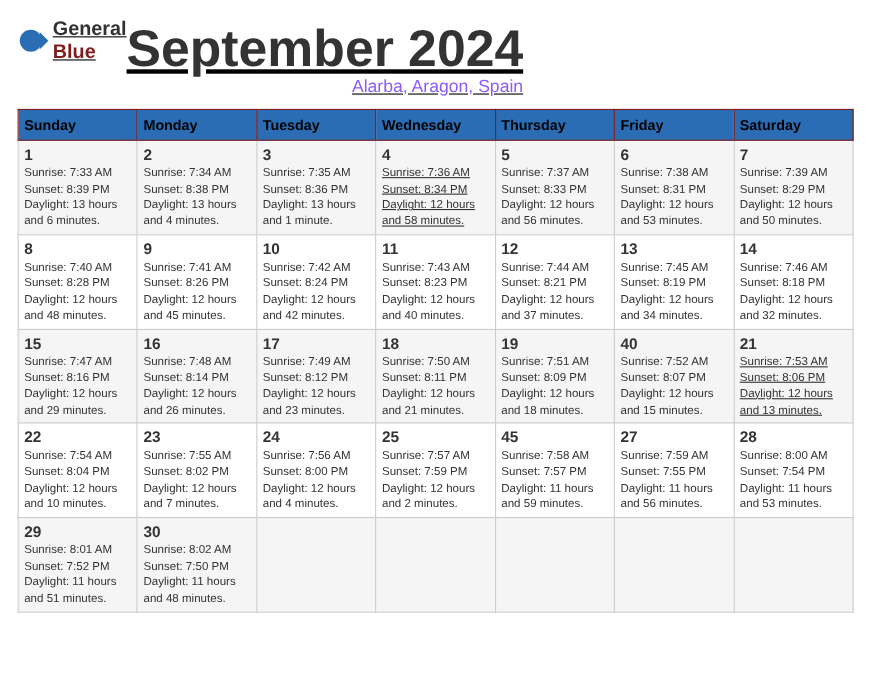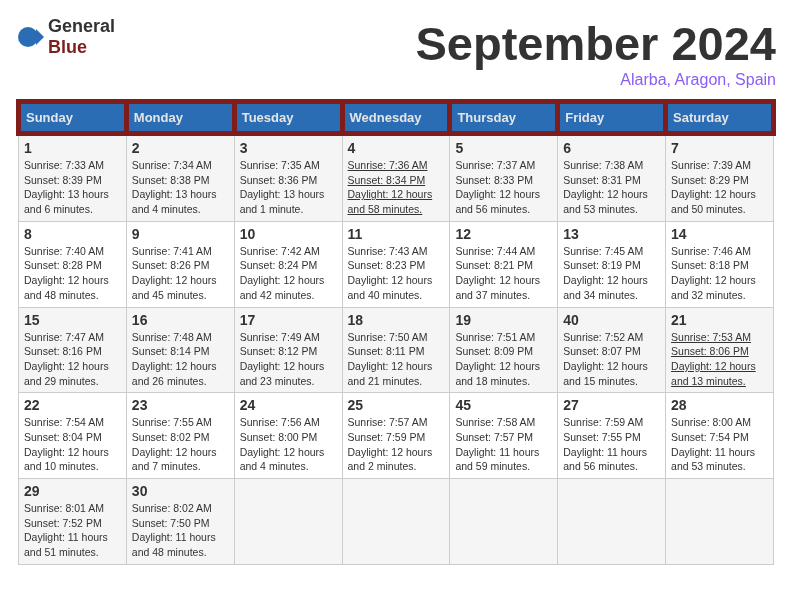--- a/index.html
+++ b/index.html
@@ -6,22 +6,22 @@
     body {
       font-family: Arial, sans-serif;
       background: #fff;
       width: 792px;
       min-height: 612px;
       padding: 16px;
     }
     .header {
       display: flex;
       align-items: flex-start;
-      justify-content: space-between;
       margin-bottom: 10px;
+      text-decoration: underline;
     }
     .logo {
       display: flex;
       align-items: center;
       gap: 4px;
     }
     .logo-icon {
       width: 28px;
       height: 28px;
     }
@@ -37,26 +37,26 @@
       font-size: 16px;
       color: #8b5cf6;
     }
     table {
       width: 100%;
       border-collapse: collapse;
       font-size: 11px;
     }
     thead tr th {
       background-color: #2a6db5;
-      color: #e5e5e5;
+      color: #000000;
       text-align: left;
       padding: 6px 5px;
       font-size: 13px;
       font-weight: bold;
-      border: 5px solid #7f1d1d;
+      border: 1px solid #7f1d1d;
     }
     tbody tr td {
       border: 1px solid #ccc;
       vertical-align: top;
       padding: 4px 5px;
       width: 14.28%;
       min-height: 80px;
     }
     tbody tr:nth-child(odd) td {
       background-color: #f5f5f5;

